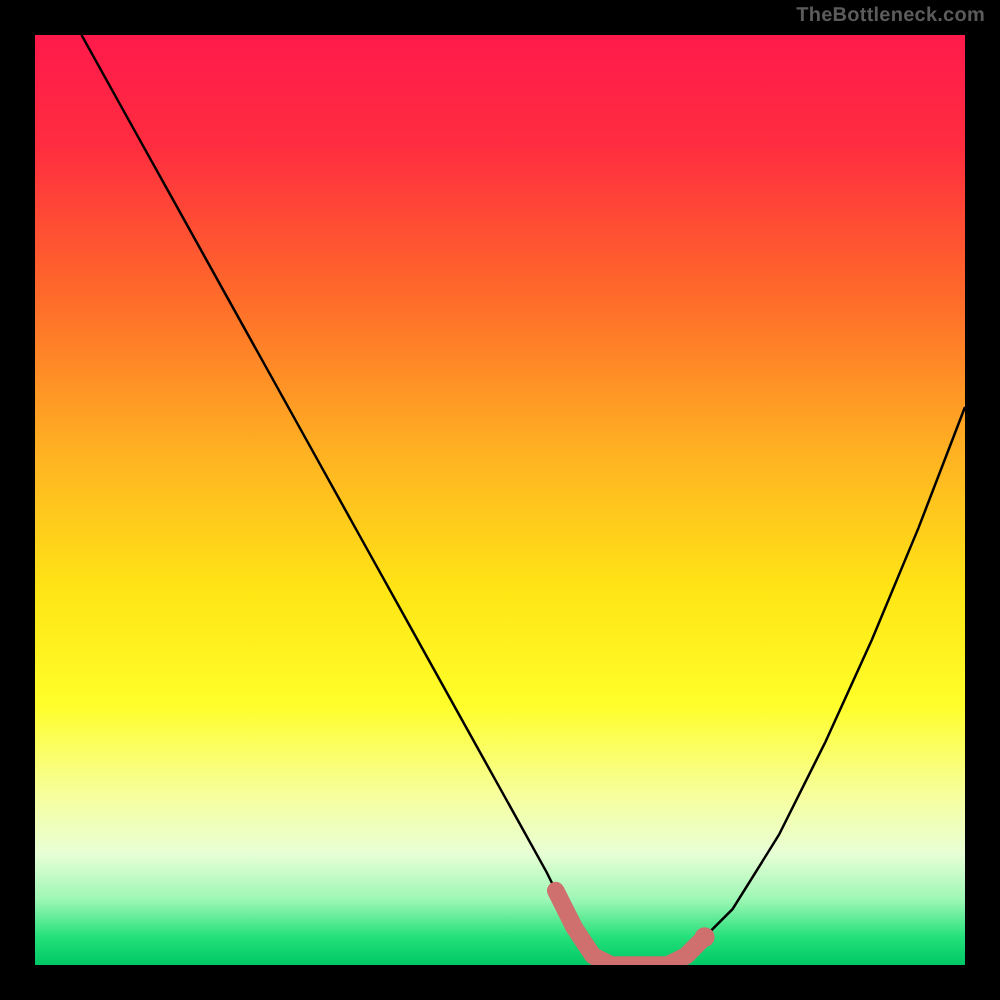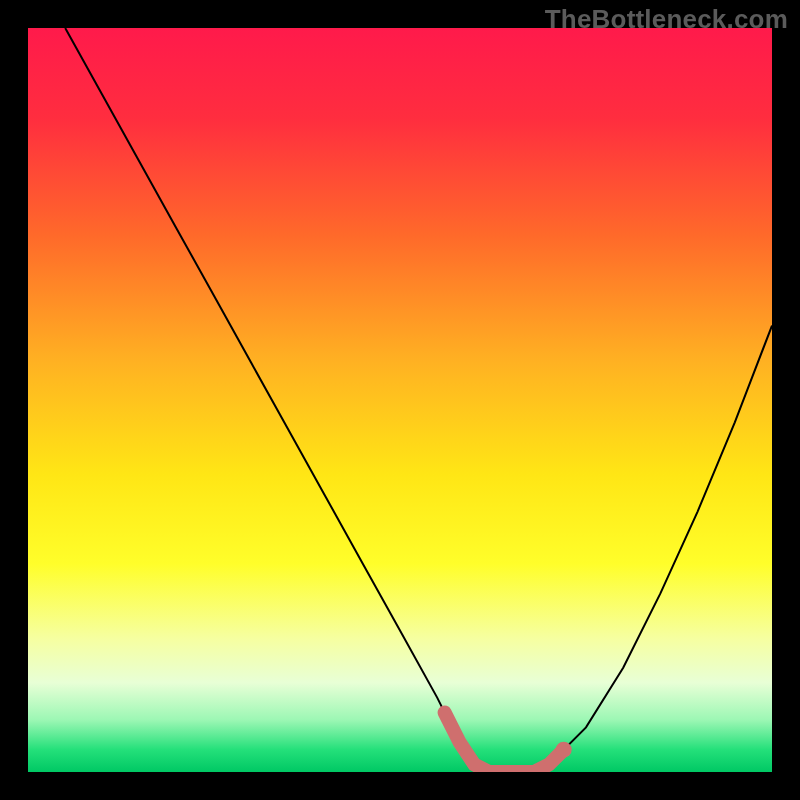--- a/index.html
+++ b/index.html
@@ -39,21 +39,21 @@
     left: 0;
     top: 0;
     width: 100%;
     height: 100%;
   }
   .watermark {
     position: absolute;
     top: 4px;
     right: 12px;
     color: #5b5b5b;
-    font-size: 26px;
+    font-size: 16px;
     font-weight: 600;
     letter-spacing: 0.2px;
     user-select: none;
   }
 </style>
 </head>
 <body>
 
 <div class="frame">
 

